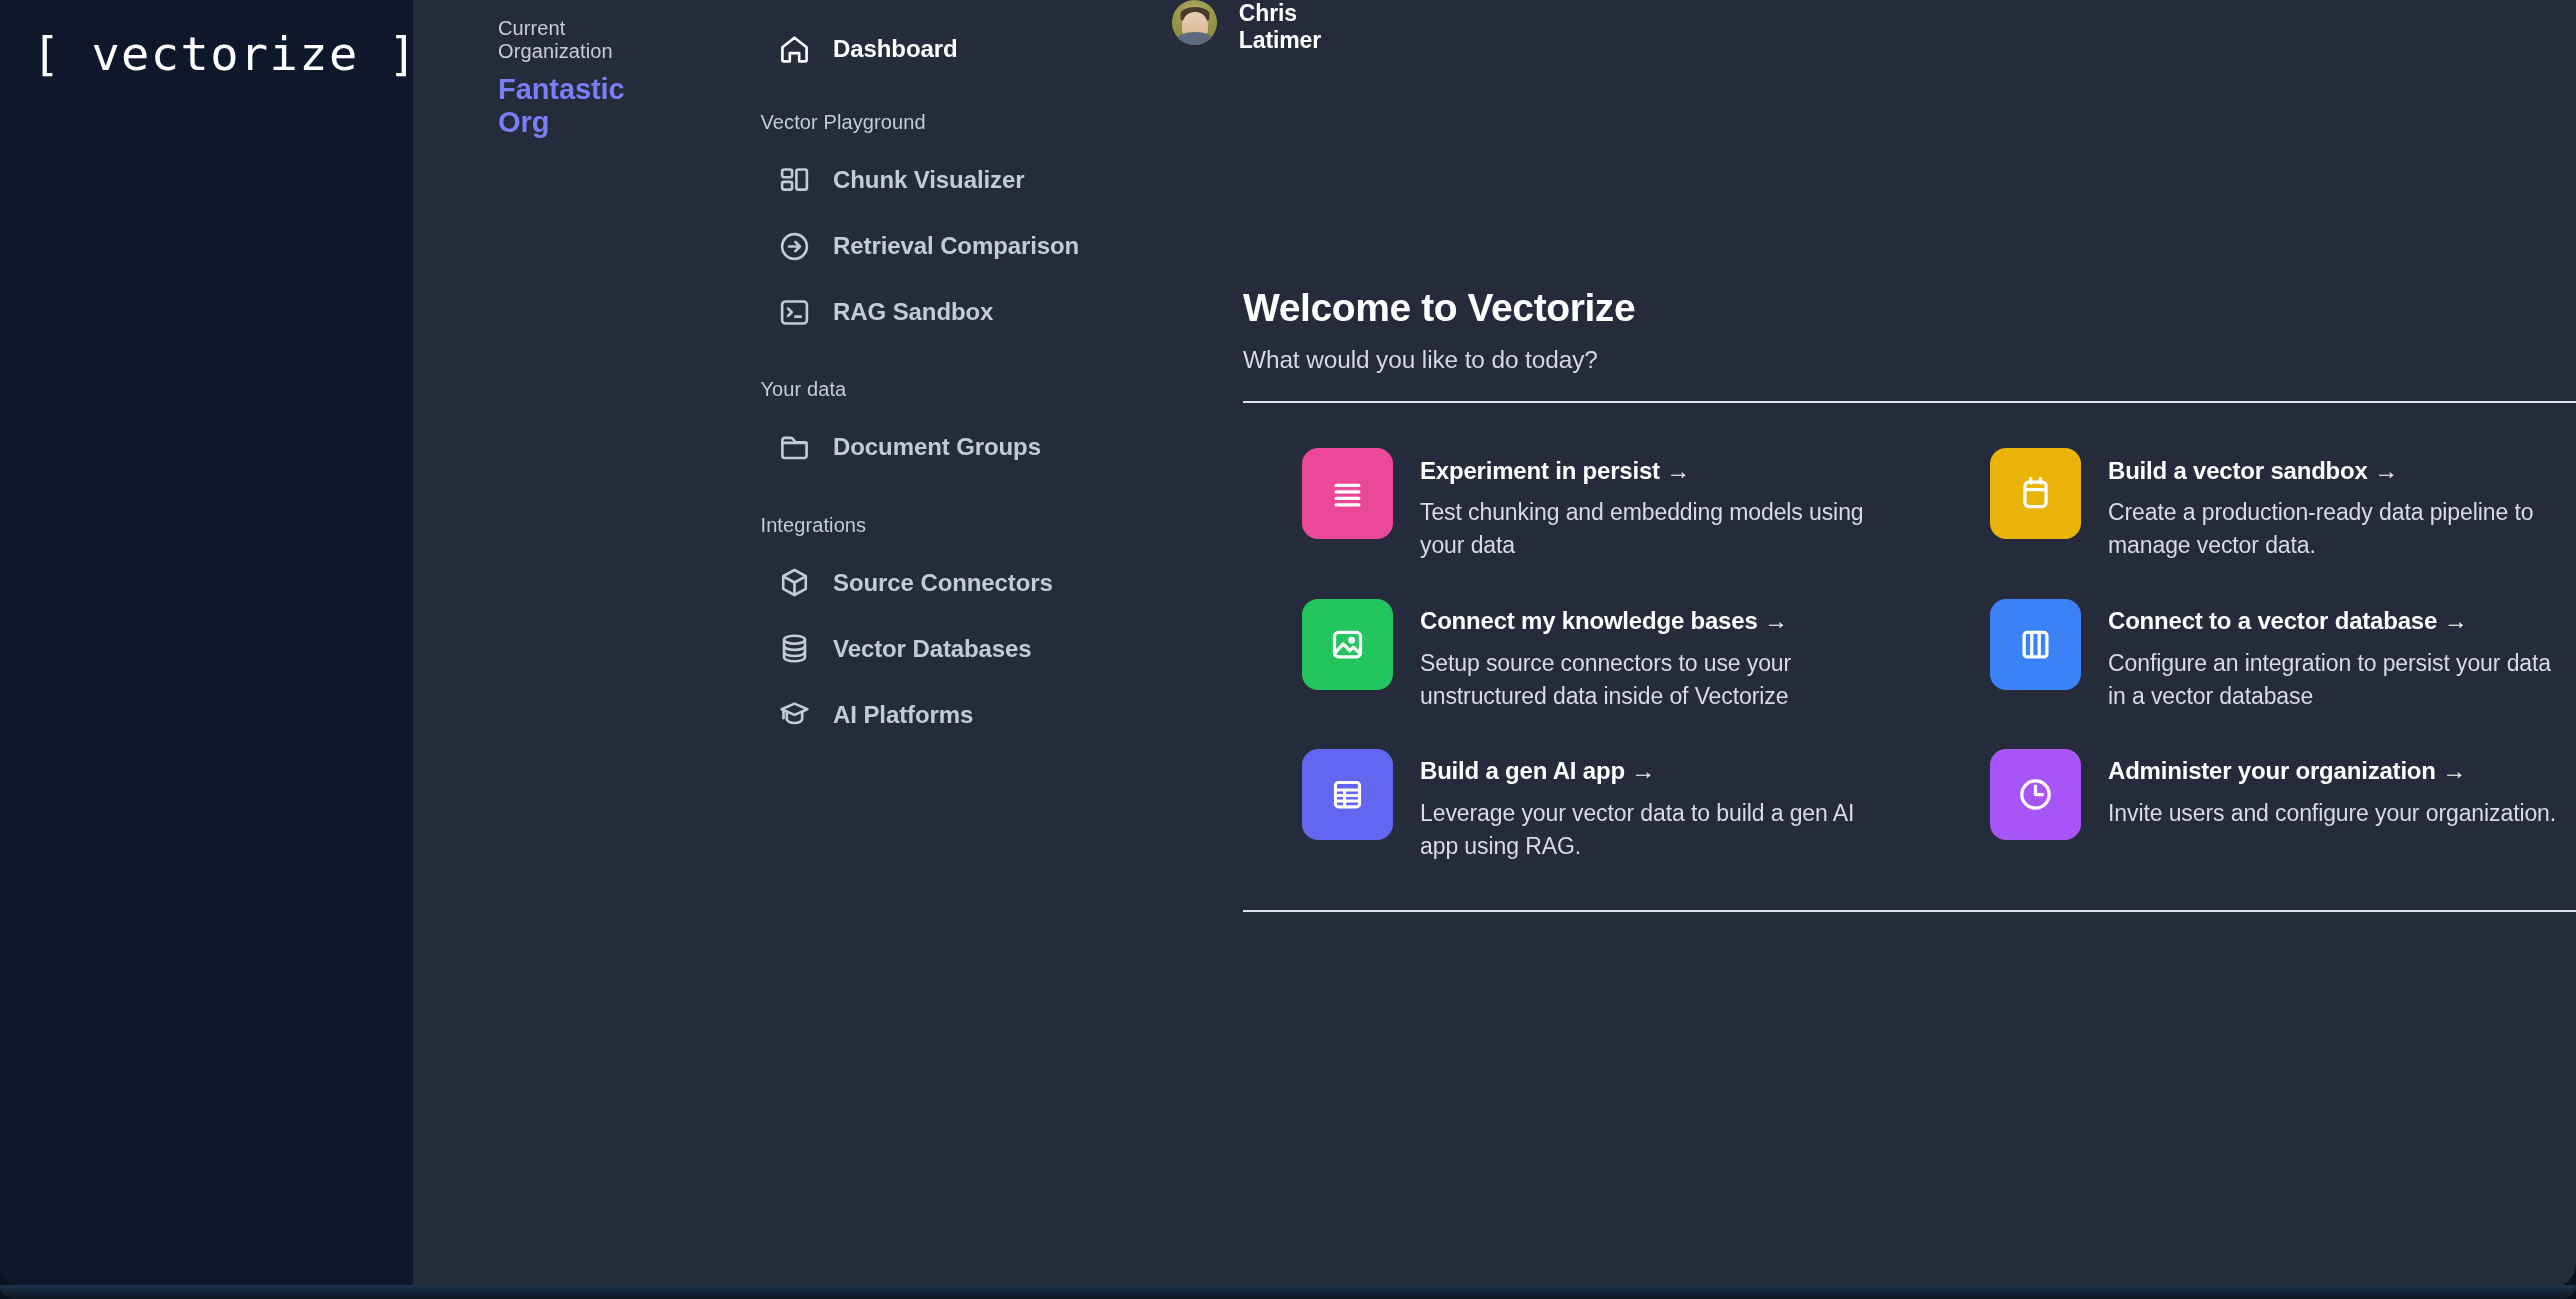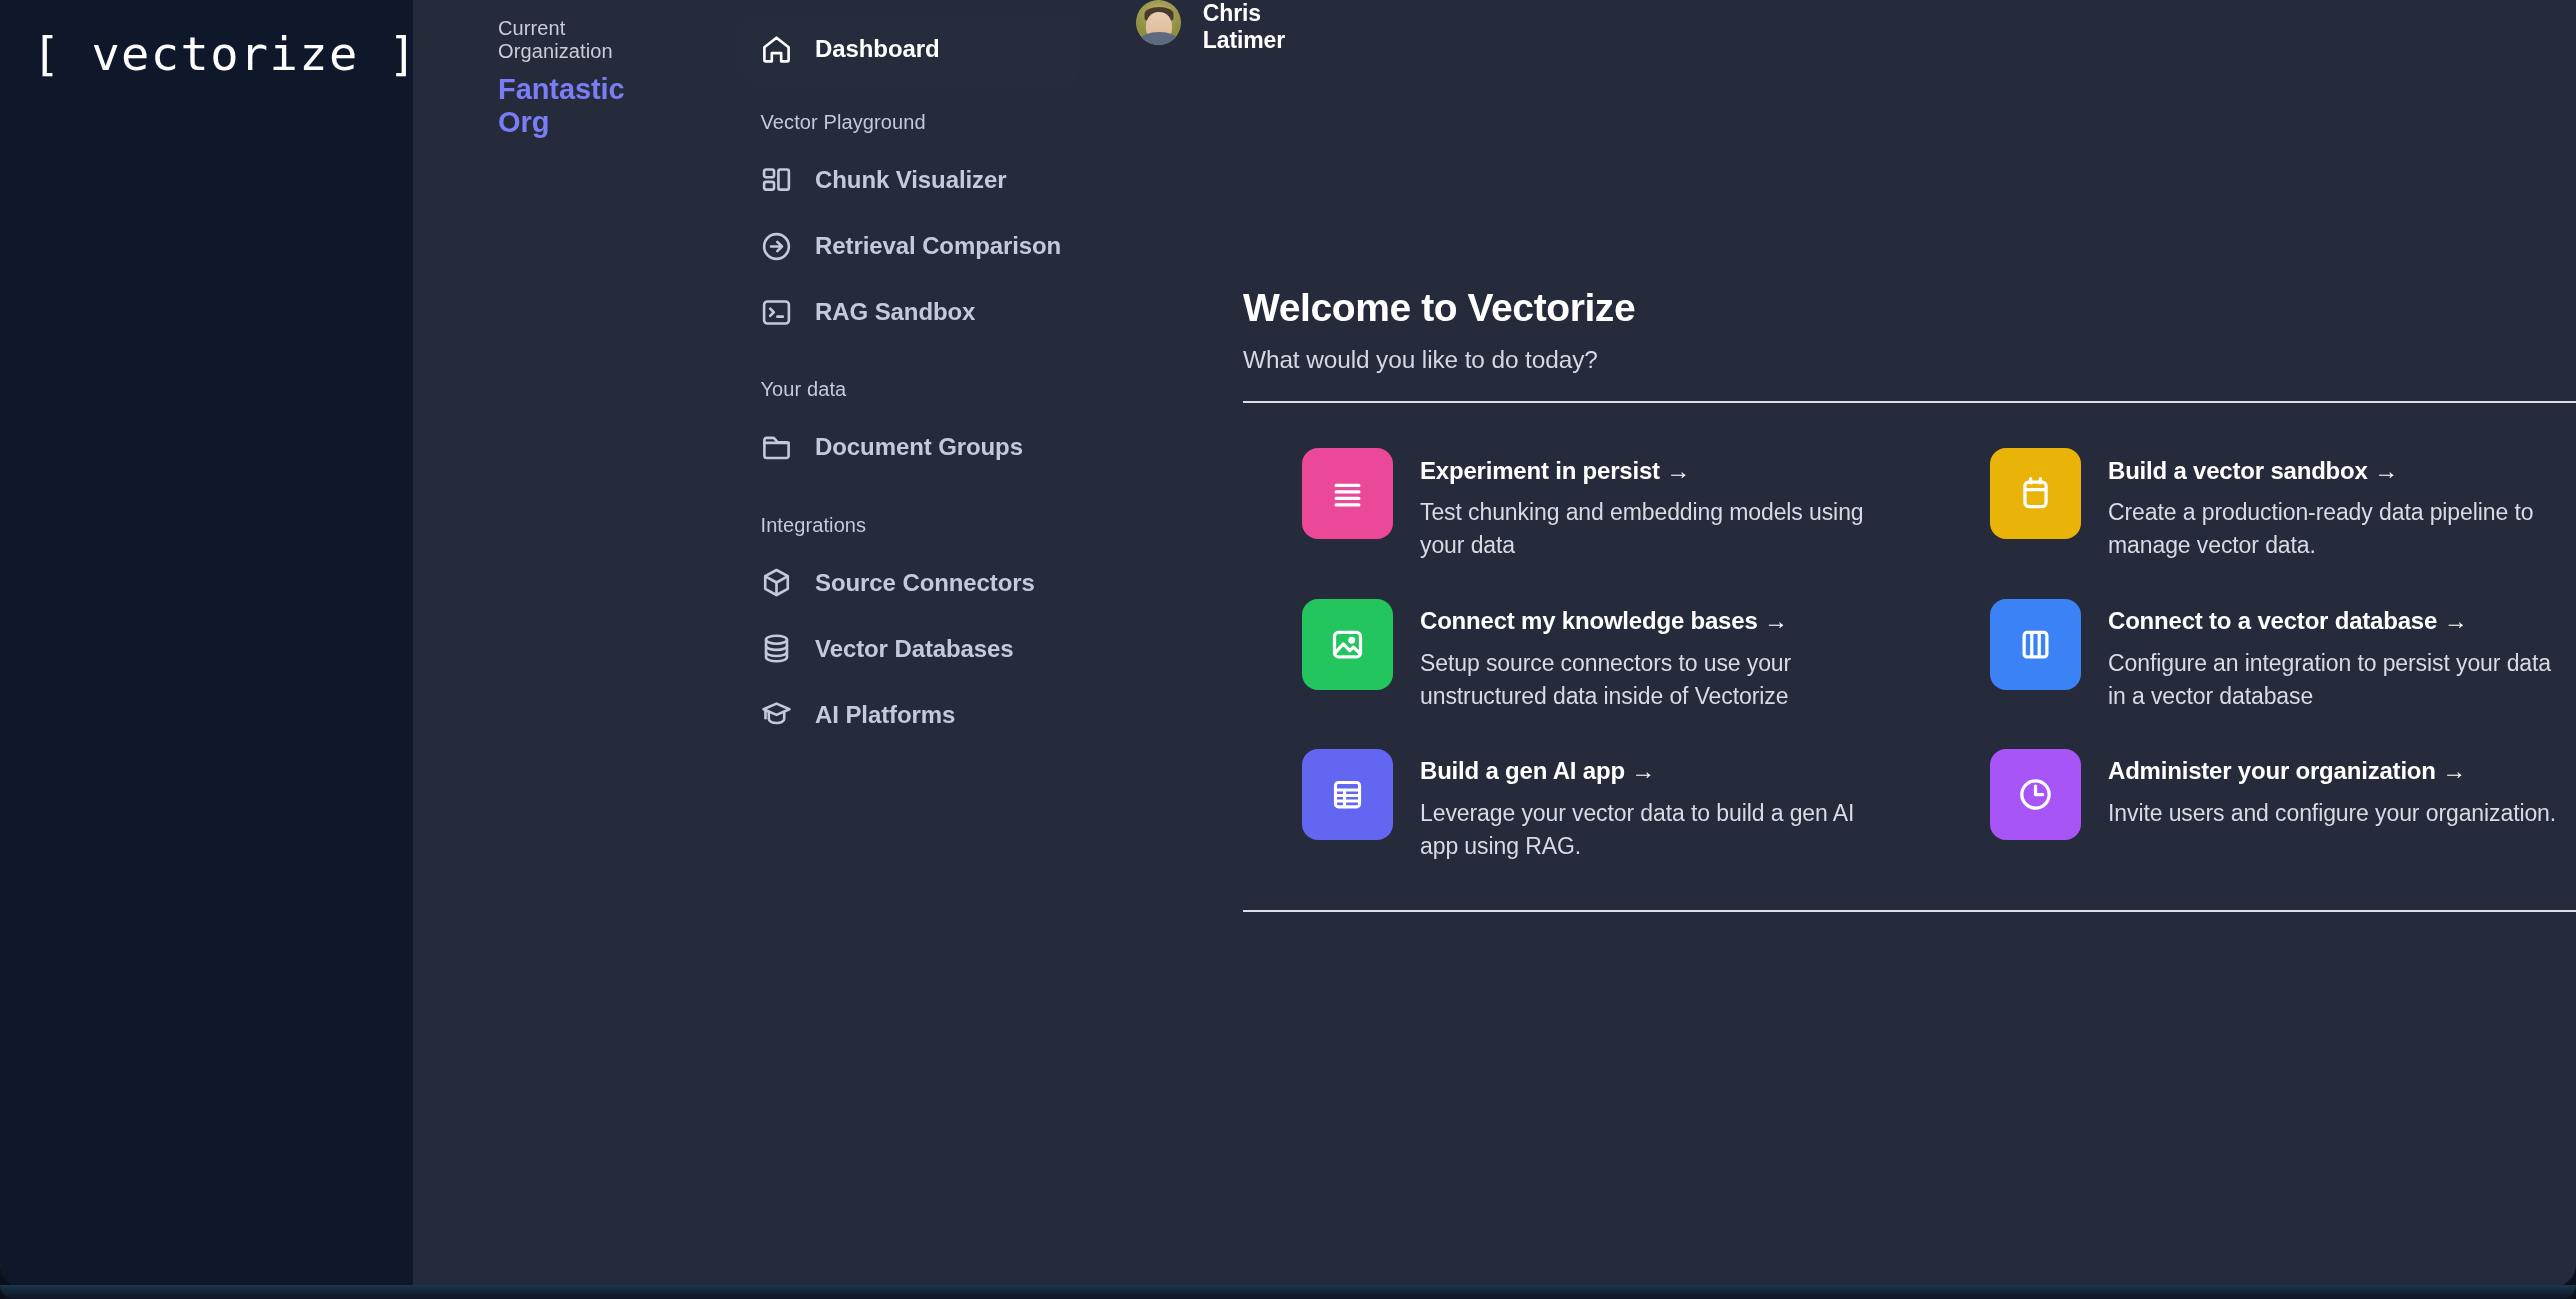--- a/index.html
+++ b/index.html
@@ -57,21 +57,21 @@
   #org-name {
     font-size:29px; color:#7b7df5; font-weight:700; margin-top:10px;
     letter-spacing:-0.1px;
   }
 
   #nav { padding:16px 0 0 0; flex:1 1 auto; }
 
   .nav-item {
     display:flex; align-items:center;
     height:66px;
-    margin:0 23px;
+    margin:0 41px;
     padding:0 17px;
     border-radius:10px;
     gap:21.6px;
     color:#c3cad8;
   }
   .nav-item.active { background:#252d3d; color:#ffffff; }
   .nav-item .nav-label {
     font-size:24px; font-weight:700; letter-spacing:-0.1px; white-space:nowrap;
   }
   .nav-item.active .nav-label { color:#ffffff; }

